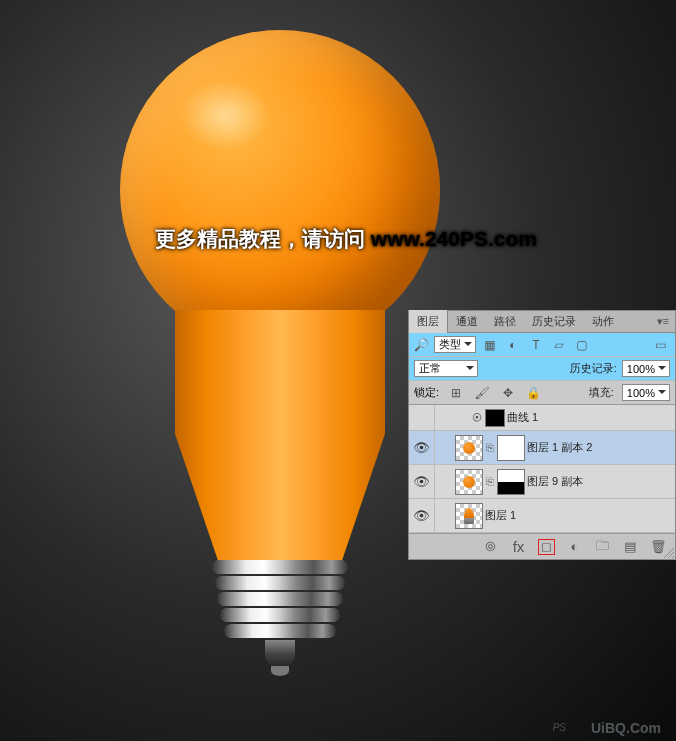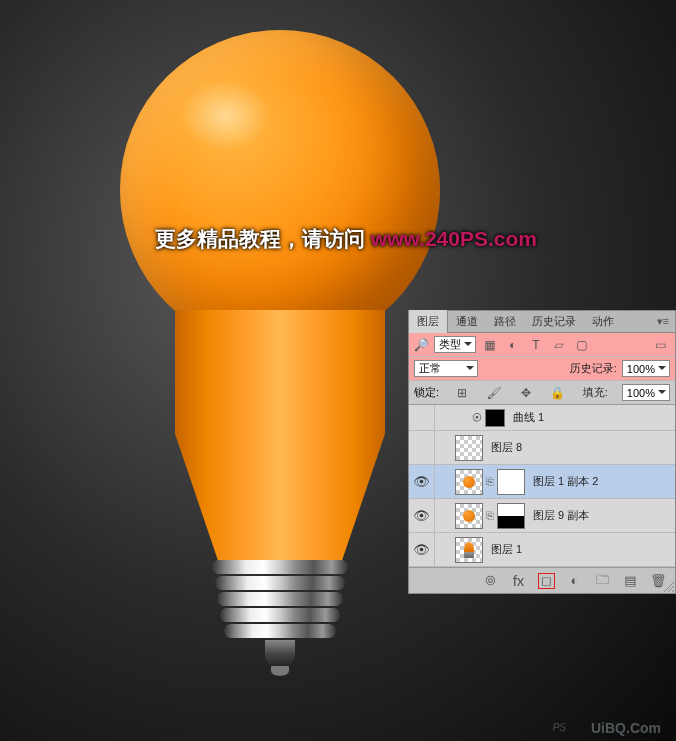--- a/index.html
+++ b/index.html
@@ -91,21 +91,21 @@
       position: absolute;
       top: 225px;
       left: 155px;
       font-size: 21px;
       font-weight: bold;
       color: #fff;
       text-shadow: 0 0 3px #000, 0 0 5px #000;
       white-space: nowrap;
     }
     .watermark-top .url {
-      color: #be185d;
+      color: #000000;
     }
     
     .watermark-bottom {
       position: absolute;
       bottom: 5px;
       right: 15px;
       font-size: 14px;
       font-weight: bold;
       color: rgba(200,220,230,0.35);
     }
@@ -117,21 +117,21 @@
       font-style: italic;
       color: rgba(200,200,200,0.3);
     }
     
     
     .layers-panel {
       position: absolute;
       right: 0;
       top: 310px;
       width: 268px;
-      background: #fca5a5;
+      background: #7dd3fc;
       font-size: 11px;
       font-family: "SimSun", sans-serif;
       border: 1px solid #888;
     }
     
     .panel-tabs {
       display: flex;
       background: #b8b8b8;
       border-bottom: 1px solid #888;
       height: 22px;
@@ -191,21 +191,21 @@
       justify-content: center;
       color: #555;
       font-size: 12px;
     }
     
     .lock-row {
       display: flex;
       align-items: center;
       padding: 3px 5px;
       border-bottom: 1px solid #999;
-      gap: 14px;
+      gap: 8px;
       height: 24px;
       background: #cacaca;
     }
     
     .layers-list {
       background: #d8d8d8;
       max-height: 200px;
     }
     
     .layer-item {
@@ -276,21 +276,20 @@
     
     .link-icon {
       font-size: 10px;
       color: #555;
       margin: 0 1px;
     }
     
     .layer-name {
       font-size: 11px;
       color: #222;
-      margin-left: 6px;
     }
     
     .panel-footer {
       display: flex;
       align-items: center;
       padding: 4px 8px;
       background: #c4c4c4;
       border-top: 1px solid #999;
       gap: 11px;
       justify-content: flex-end;
@@ -389,26 +388,20 @@
 
     <div class="layer-item" style="height:26px">
       <div class="vis-col"></div>
       <span class="layer-indent"></span>
         <span class="layer-indent"></span>
       <span class="link-icon">⦿</span>
       <div class="mask-thumb black" style="width:20px;height:18px"></div>
       <span class="layer-name">曲线 1</span>
     </div>
 
-    <div class="layer-item">
-      <div class="vis-col"></div>
-      <span class="layer-indent"></span>
-      <div class="layer-thumb checker"></div>
-      <span class="layer-name">图层 8</span>
-    </div>
 
     <div class="layer-item selected">
       <div class="vis-col">
           <span class="eye-icon">👁</span>
         </div>
       <span class="layer-indent"></span>
       <div class="layer-thumb checker">
           <div class="orange-mini"></div>
         </div>
       <span class="link-icon">⎘</span>

